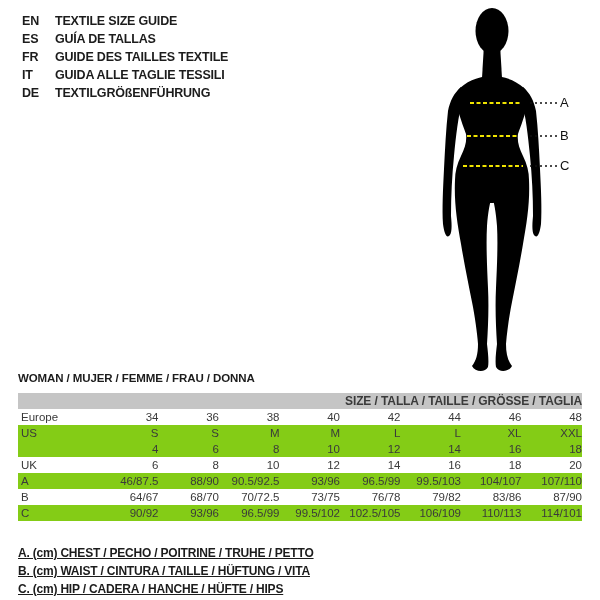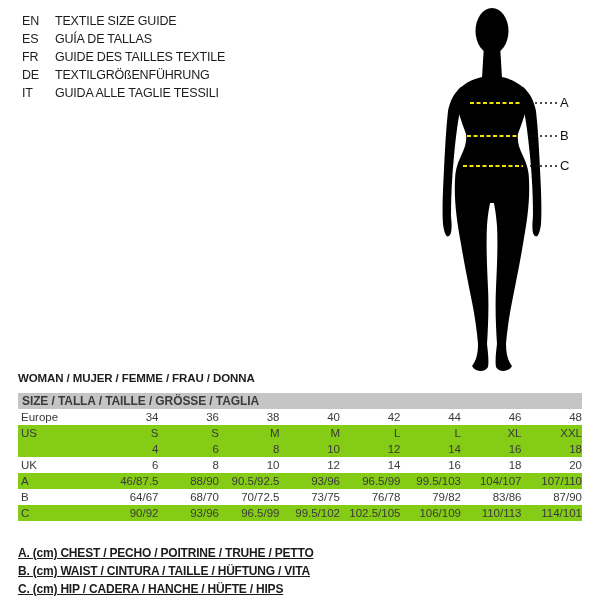--- a/index.html
+++ b/index.html
@@ -2,32 +2,32 @@
 <html><head>
 <meta charset="utf-8">
 <style>
   html,body{margin:0;padding:0;background:#fff;}
   .canvas{
     position:relative;width:600px;height:600px;background:#ffffff;overflow:hidden;
     font-family:"Liberation Sans",sans-serif;color:#1c1c1c;
   }
   
   .lang-list{position:absolute;left:22px;top:12px;}
-  .lang-row{display:flex;height:18px;line-height:18px;font-weight:normal;font-size:12.5px;letter-spacing:-0.2px;}
+  .lang-row{display:flex;height:18px;line-height:18px;font-weight:bold;font-size:12.5px;letter-spacing:-0.2px;}
   .lang-code{width:33px;flex:0 0 33px;}
   
   .figure-area{position:absolute;left:430px;top:0;width:170px;height:380px;}
   .figure-area svg{position:absolute;left:0;top:0;}
   .marker-label{position:absolute;left:130px;width:20px;font-size:13px;line-height:14px;color:#111;}
   .marker-a{top:96px;} .marker-b{top:129px;} .marker-c{top:159px;}
   
   .section-title{position:absolute;left:18px;top:372px;font-weight:bold;font-size:11.5px;letter-spacing:-0.1px;}
   
   .size-table{position:absolute;left:18px;top:393px;width:564px;font-size:11.5px;color:#3a3a3a;}
-  .table-header{height:16px;line-height:16px;background:#c5c5c5;color:#3a3a3a;font-weight:bold;font-size:12px;padding-left:4px;box-sizing:border-box;letter-spacing:-0.1px;}
+  .table-header{height:16px;line-height:16px;background:#c5c5c5;color:#3a3a3a;font-weight:bold;font-size:12px;padding-left:4px;box-sizing:border-box;letter-spacing:-0.1px;text-align:right;}
   .t-row{display:flex;height:16px;line-height:16px;}
   .t-row.shaded{background:#84cc16;}
   .t-label{flex:0 0 80px;padding-left:3px;box-sizing:border-box;text-align:left;}
   .t-cell{flex:1 1 0;text-align:right;}
   
   .legend{position:absolute;left:18px;top:544px;text-decoration:underline;}
   .legend-line{height:18px;line-height:18px;font-weight:bold;font-size:12px;letter-spacing:-0.2px;}
 </style>
 </head>
 <body>
@@ -41,26 +41,26 @@
     </div>
     <div class="lang-row">
       <span class="lang-code">ES</span>
       <span class="lang-title">GUÍA DE TALLAS</span>
     </div>
     <div class="lang-row">
       <span class="lang-code">FR</span>
       <span class="lang-title">GUIDE DES TAILLES TEXTILE</span>
     </div>
     <div class="lang-row">
+      <span class="lang-code">IT</span>
+      <span class="lang-title">GUIDA ALLE TAGLIE TESSILI</span>
+    </div>
+    <div class="lang-row">
       <span class="lang-code">DE</span>
       <span class="lang-title">TEXTILGRÖßENFÜHRUNG</span>
-    </div>
-    <div class="lang-row">
-      <span class="lang-code">IT</span>
-      <span class="lang-title">GUIDA ALLE TAGLIE TESSILI</span>
     </div>
   </div>
 
   <div class="figure-area">
     <svg width="170" height="380" viewBox="0 0 170 380" aria-hidden="true">
       <g fill="#000000">
 
         <ellipse cx="62" cy="31" rx="16.5" ry="23"></ellipse>
 
         <path d="M54,44 L70,44 L72,78 L52,78 Z"></path>

